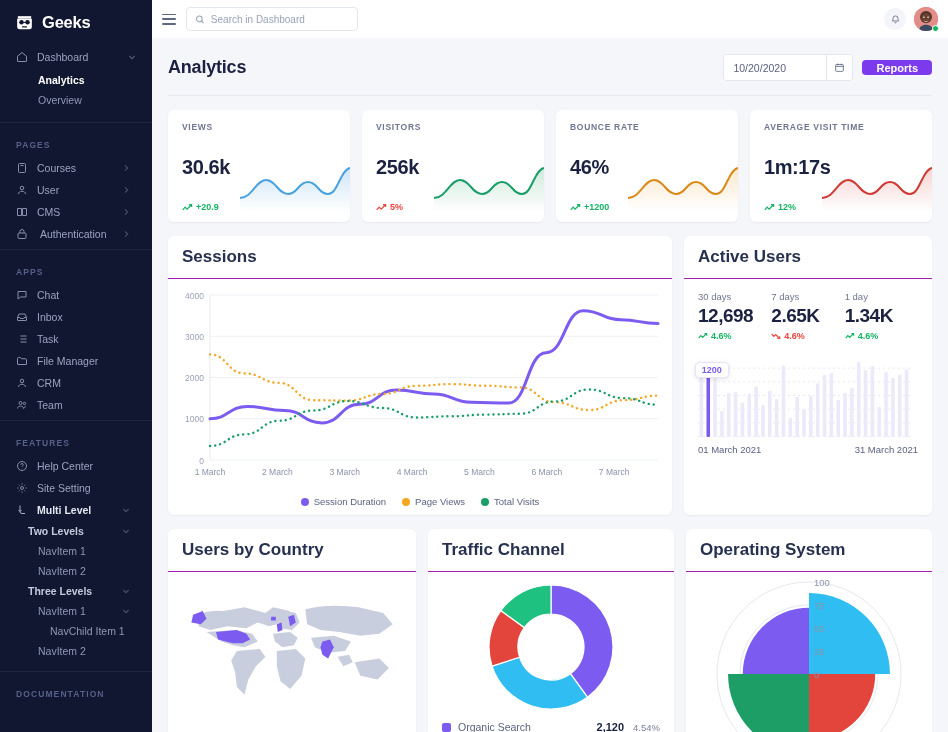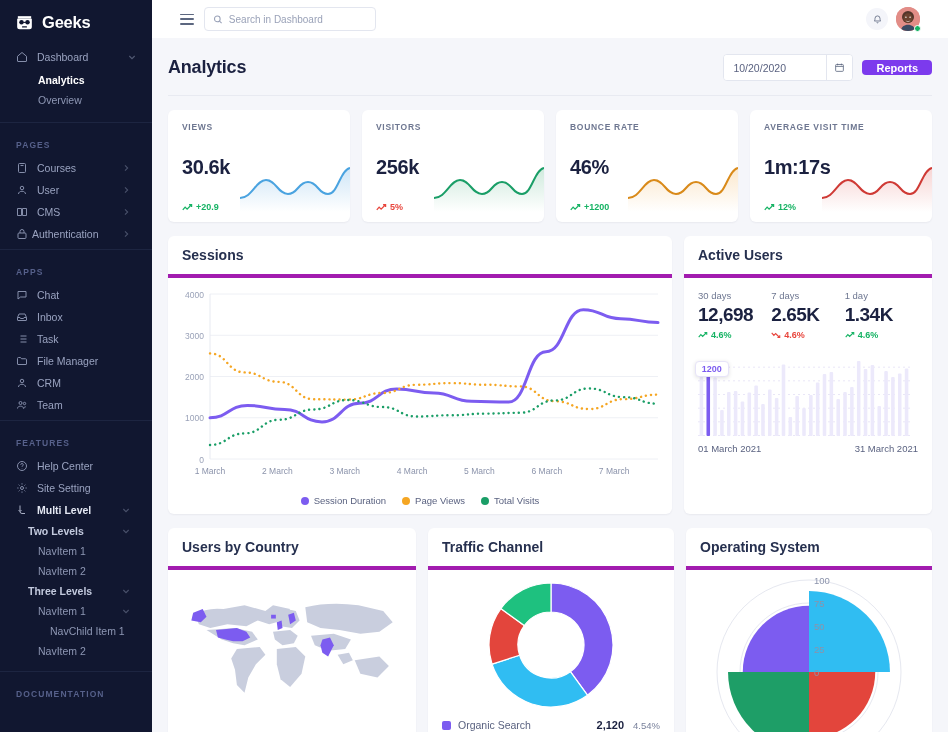--- a/index.html
+++ b/index.html
@@ -44,21 +44,21 @@
   .lvl2 { padding-left: 28px; font-weight: 700; color: #c3cade; }
   .lvl3 { padding-left: 38px; color: #8e97b4; }
   .lvl4 { padding-left: 50px; color: #8e97b4; }
   .rowchev { display:flex; align-items:center; justify-content:space-between; }
   .rowchev .chev2 { width:8px;height:8px;opacity:.6;margin-right:12px; }
 
   
   .main { flex: 1; height: 732px; display: flex; flex-direction: column; overflow: hidden; }
   .topbar {
     height: 38px; background: #fff; display: flex; align-items: center;
-    padding: 0 28px; gap: 10px; flex: none;
+    padding: 0 10px; gap: 10px; flex: none;
   }
   .hamburger { width: 14px; height: 11px; display: flex; flex-direction: column; justify-content: space-between; cursor: pointer; }
   .hamburger span { display: block; height: 1.5px; background: #5c6780; border-radius: 1px; }
   .search-box {
     width: 172px; height: 24px; border: 1px solid #e3e6ef; border-radius: 4px;
     display: flex; align-items: center; gap: 6px; padding: 0 8px; background: #fff;
   }
   .search-box input {
     border: none; outline: none; font-size: 10px; color: #6b7390;
     font-family: "Liberation Sans", sans-serif; width: 100%; background: transparent;
@@ -102,22 +102,22 @@
     margin-left: 9px; height: 15px; padding: 0 14px; background: #7c3aed; color: #fff;
     border: none; border-radius: 4px; font-size: 11px; font-weight: 700; cursor: pointer;
     font-family: "Liberation Sans", sans-serif;
   }
 
   
   .card {
     background: #fff; border-radius: 6px; box-shadow: 0 1px 2px rgba(28,36,71,.06);
   }
   .card-head {
-    padding: 11px 14px; border-bottom: 4px solid #a21caf;
-    font-size: 14px; font-weight: 700; color: #26304f;
+    padding: 11px 14px; border-bottom: 1px solid #a21caf;
+    font-size: 17px; font-weight: 700; color: #26304f;
   }
 
   .stat-row { display: flex; gap: 12px; margin-bottom: 14px; }
   .stat-card { flex: 1; padding: 12px 0 10px 14px; display: flex; align-items: flex-start; position: relative; overflow: hidden; }
   .stat-left { flex: none; z-index: 2; }
   .stat-label { font-size: 8.5px; letter-spacing: .7px; font-weight: 700; color: #6e7791; text-transform: uppercase; }
   .stat-value { font-size: 20px; font-weight: 700; color: #1b2140; margin-top: 24px; letter-spacing: -0.4px; }
   .stat-delta { display: flex; align-items: center; gap: 3px; font-size: 9px; font-weight: 700; margin-top: 23px; }
   .stat-spark { position: absolute; right: 0; bottom: 10px; width: 110px; height: 48px; }
 
@@ -217,21 +217,21 @@
         <svg class="ico" viewBox="0 0 24 24" fill="none" stroke="#9aa3c0" stroke-width="2">
             <path d="M3 5h8v14H3zM13 5h8v14h-8z"></path>
           </svg>
         <span class="lbl">CMS</span>
       </div>
       <svg class="chev2" viewBox="0 0 12 12" fill="none" stroke="#6e7791" stroke-width="1.6">
           <path d="M4.5 2 8.5 6 4.5 10"></path>
         </svg>
     </div>
     <div class="nav-item rowchev">
-      <div style="display:flex;align-items:center;gap:4px;">
+      <div style="display:flex;align-items:center;gap:12px;">
         <svg class="ico" viewBox="0 0 24 24" fill="none" stroke="#9aa3c0" stroke-width="2">
             <rect x="4" y="10" width="16" height="11" rx="2"></rect>
             <path d="M8 10V7a4 4 0 0 1 8 0v3"></path>
           </svg>
         <span class="lbl">Authentication</span>
       </div>
       <svg class="chev2" viewBox="0 0 12 12" fill="none" stroke="#6e7791" stroke-width="1.6">
           <path d="M4.5 2 8.5 6 4.5 10"></path>
         </svg>
     </div>

